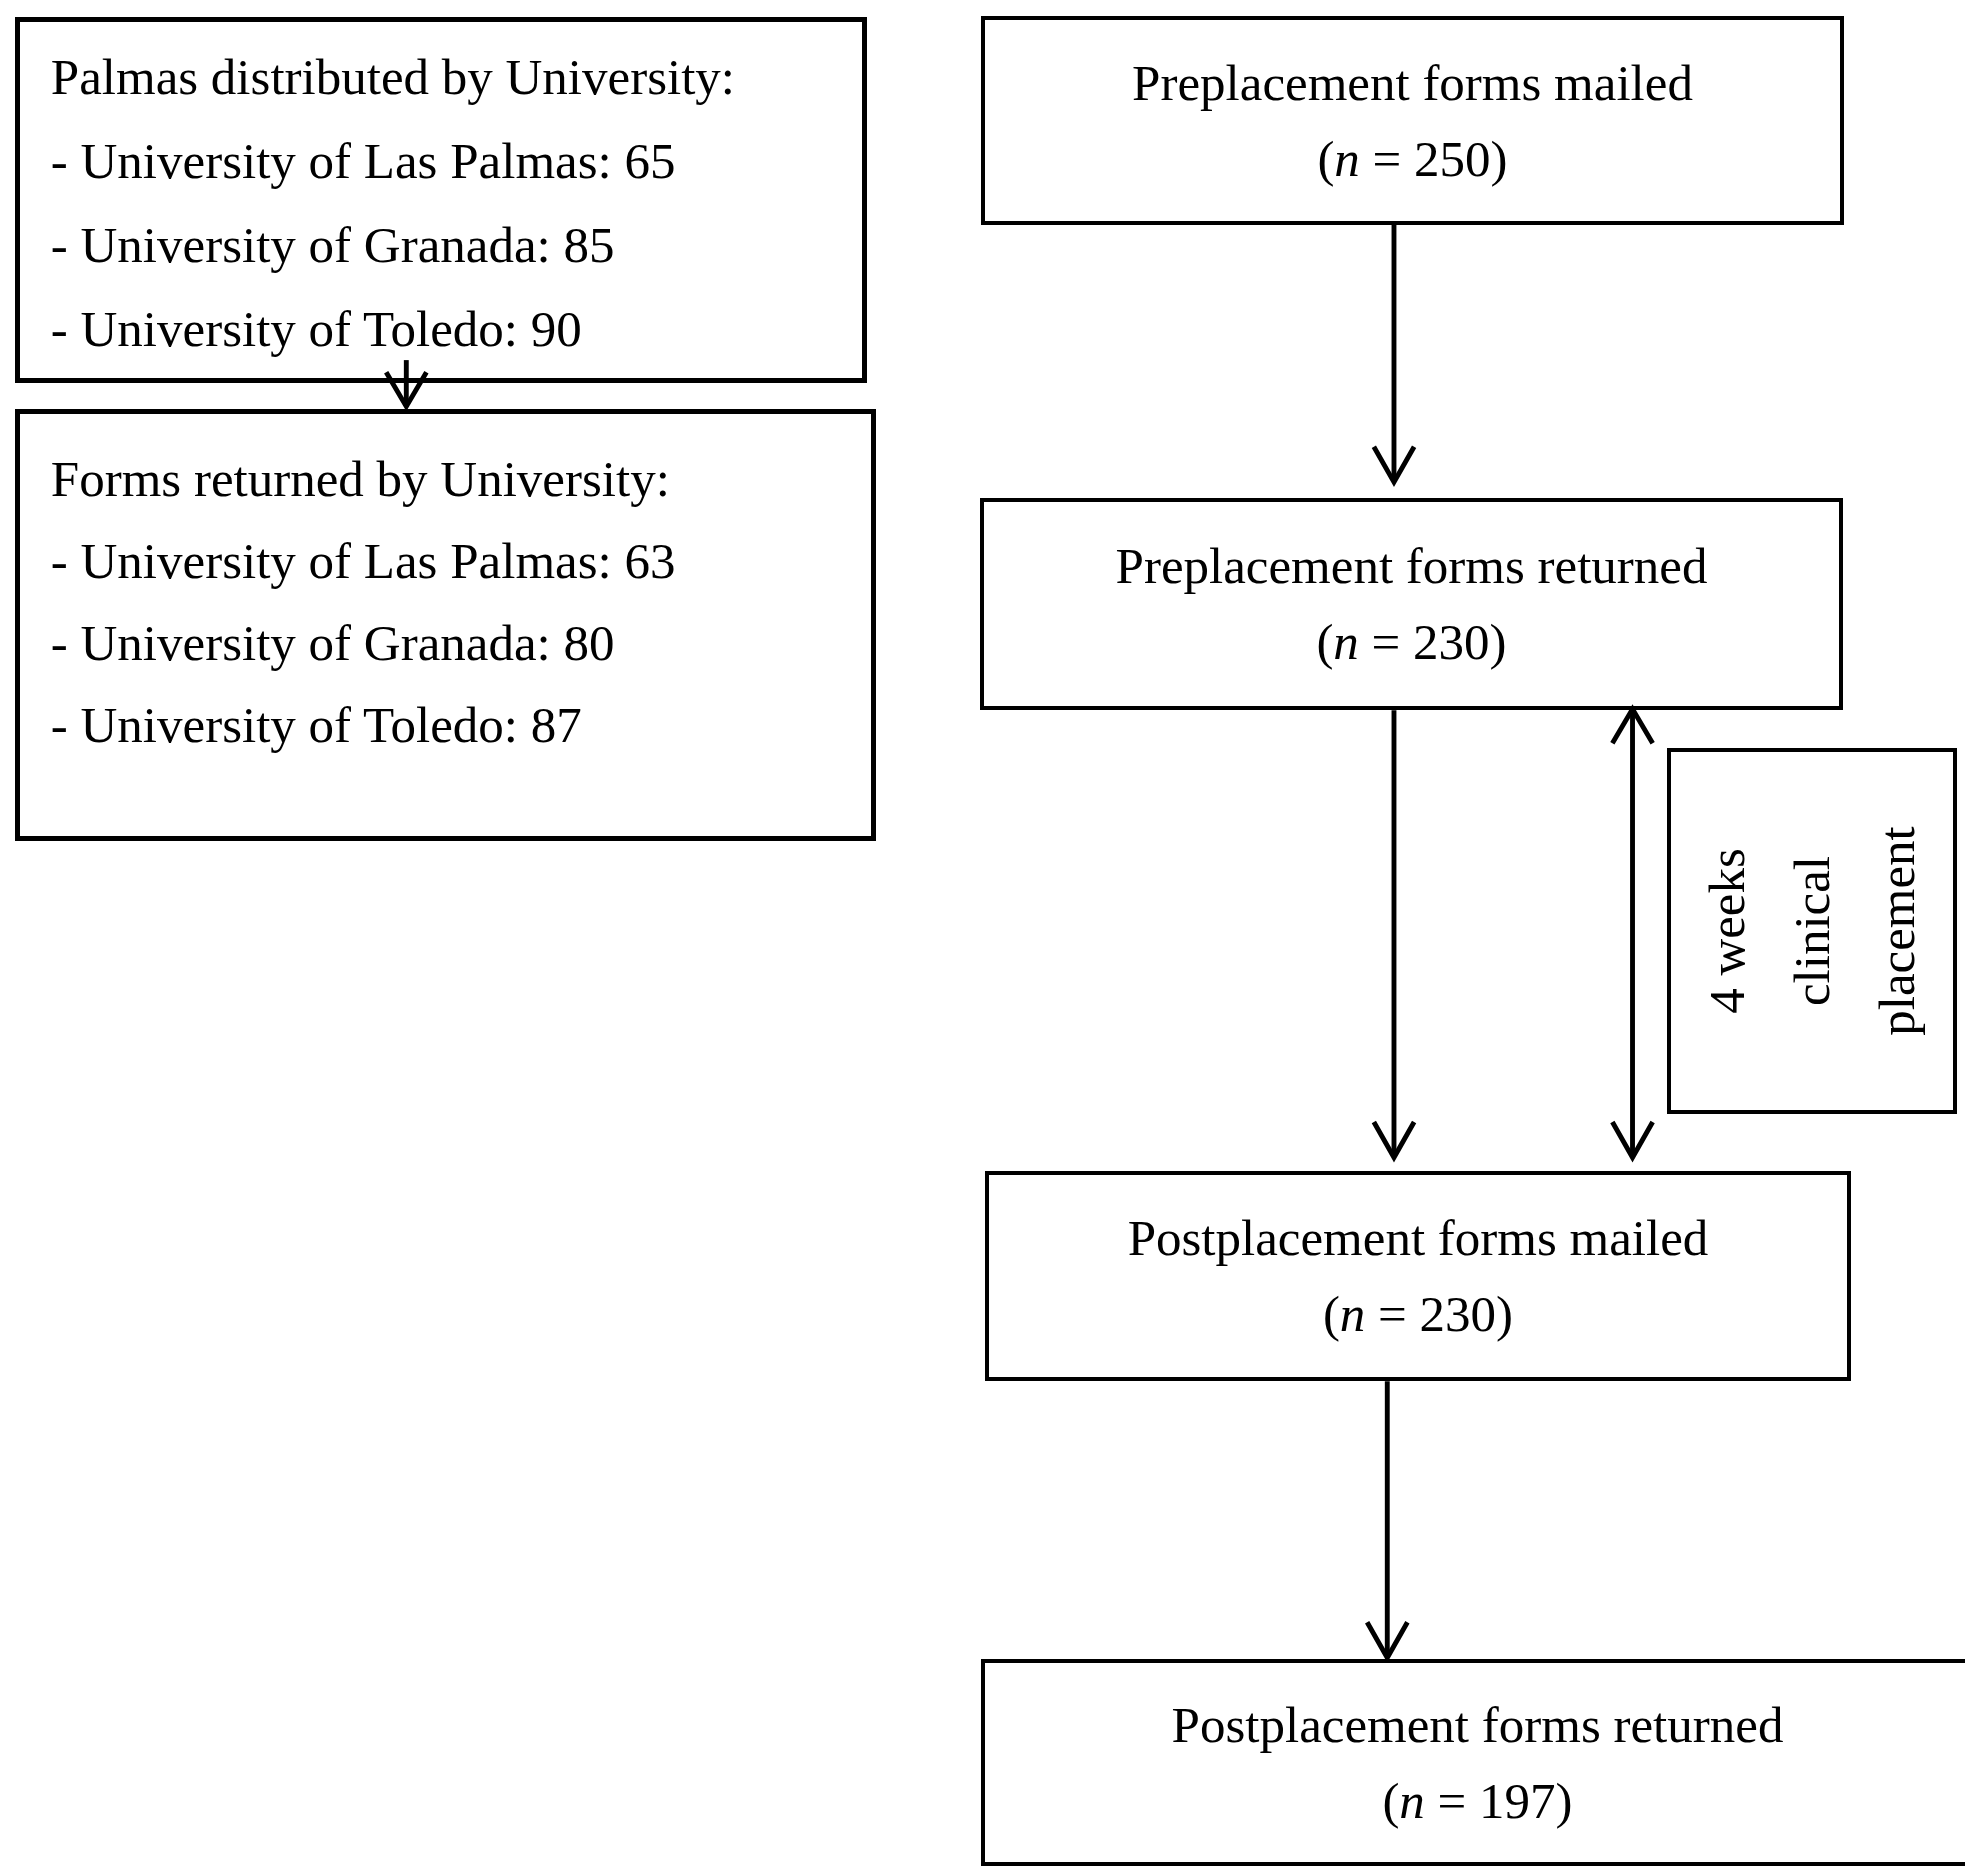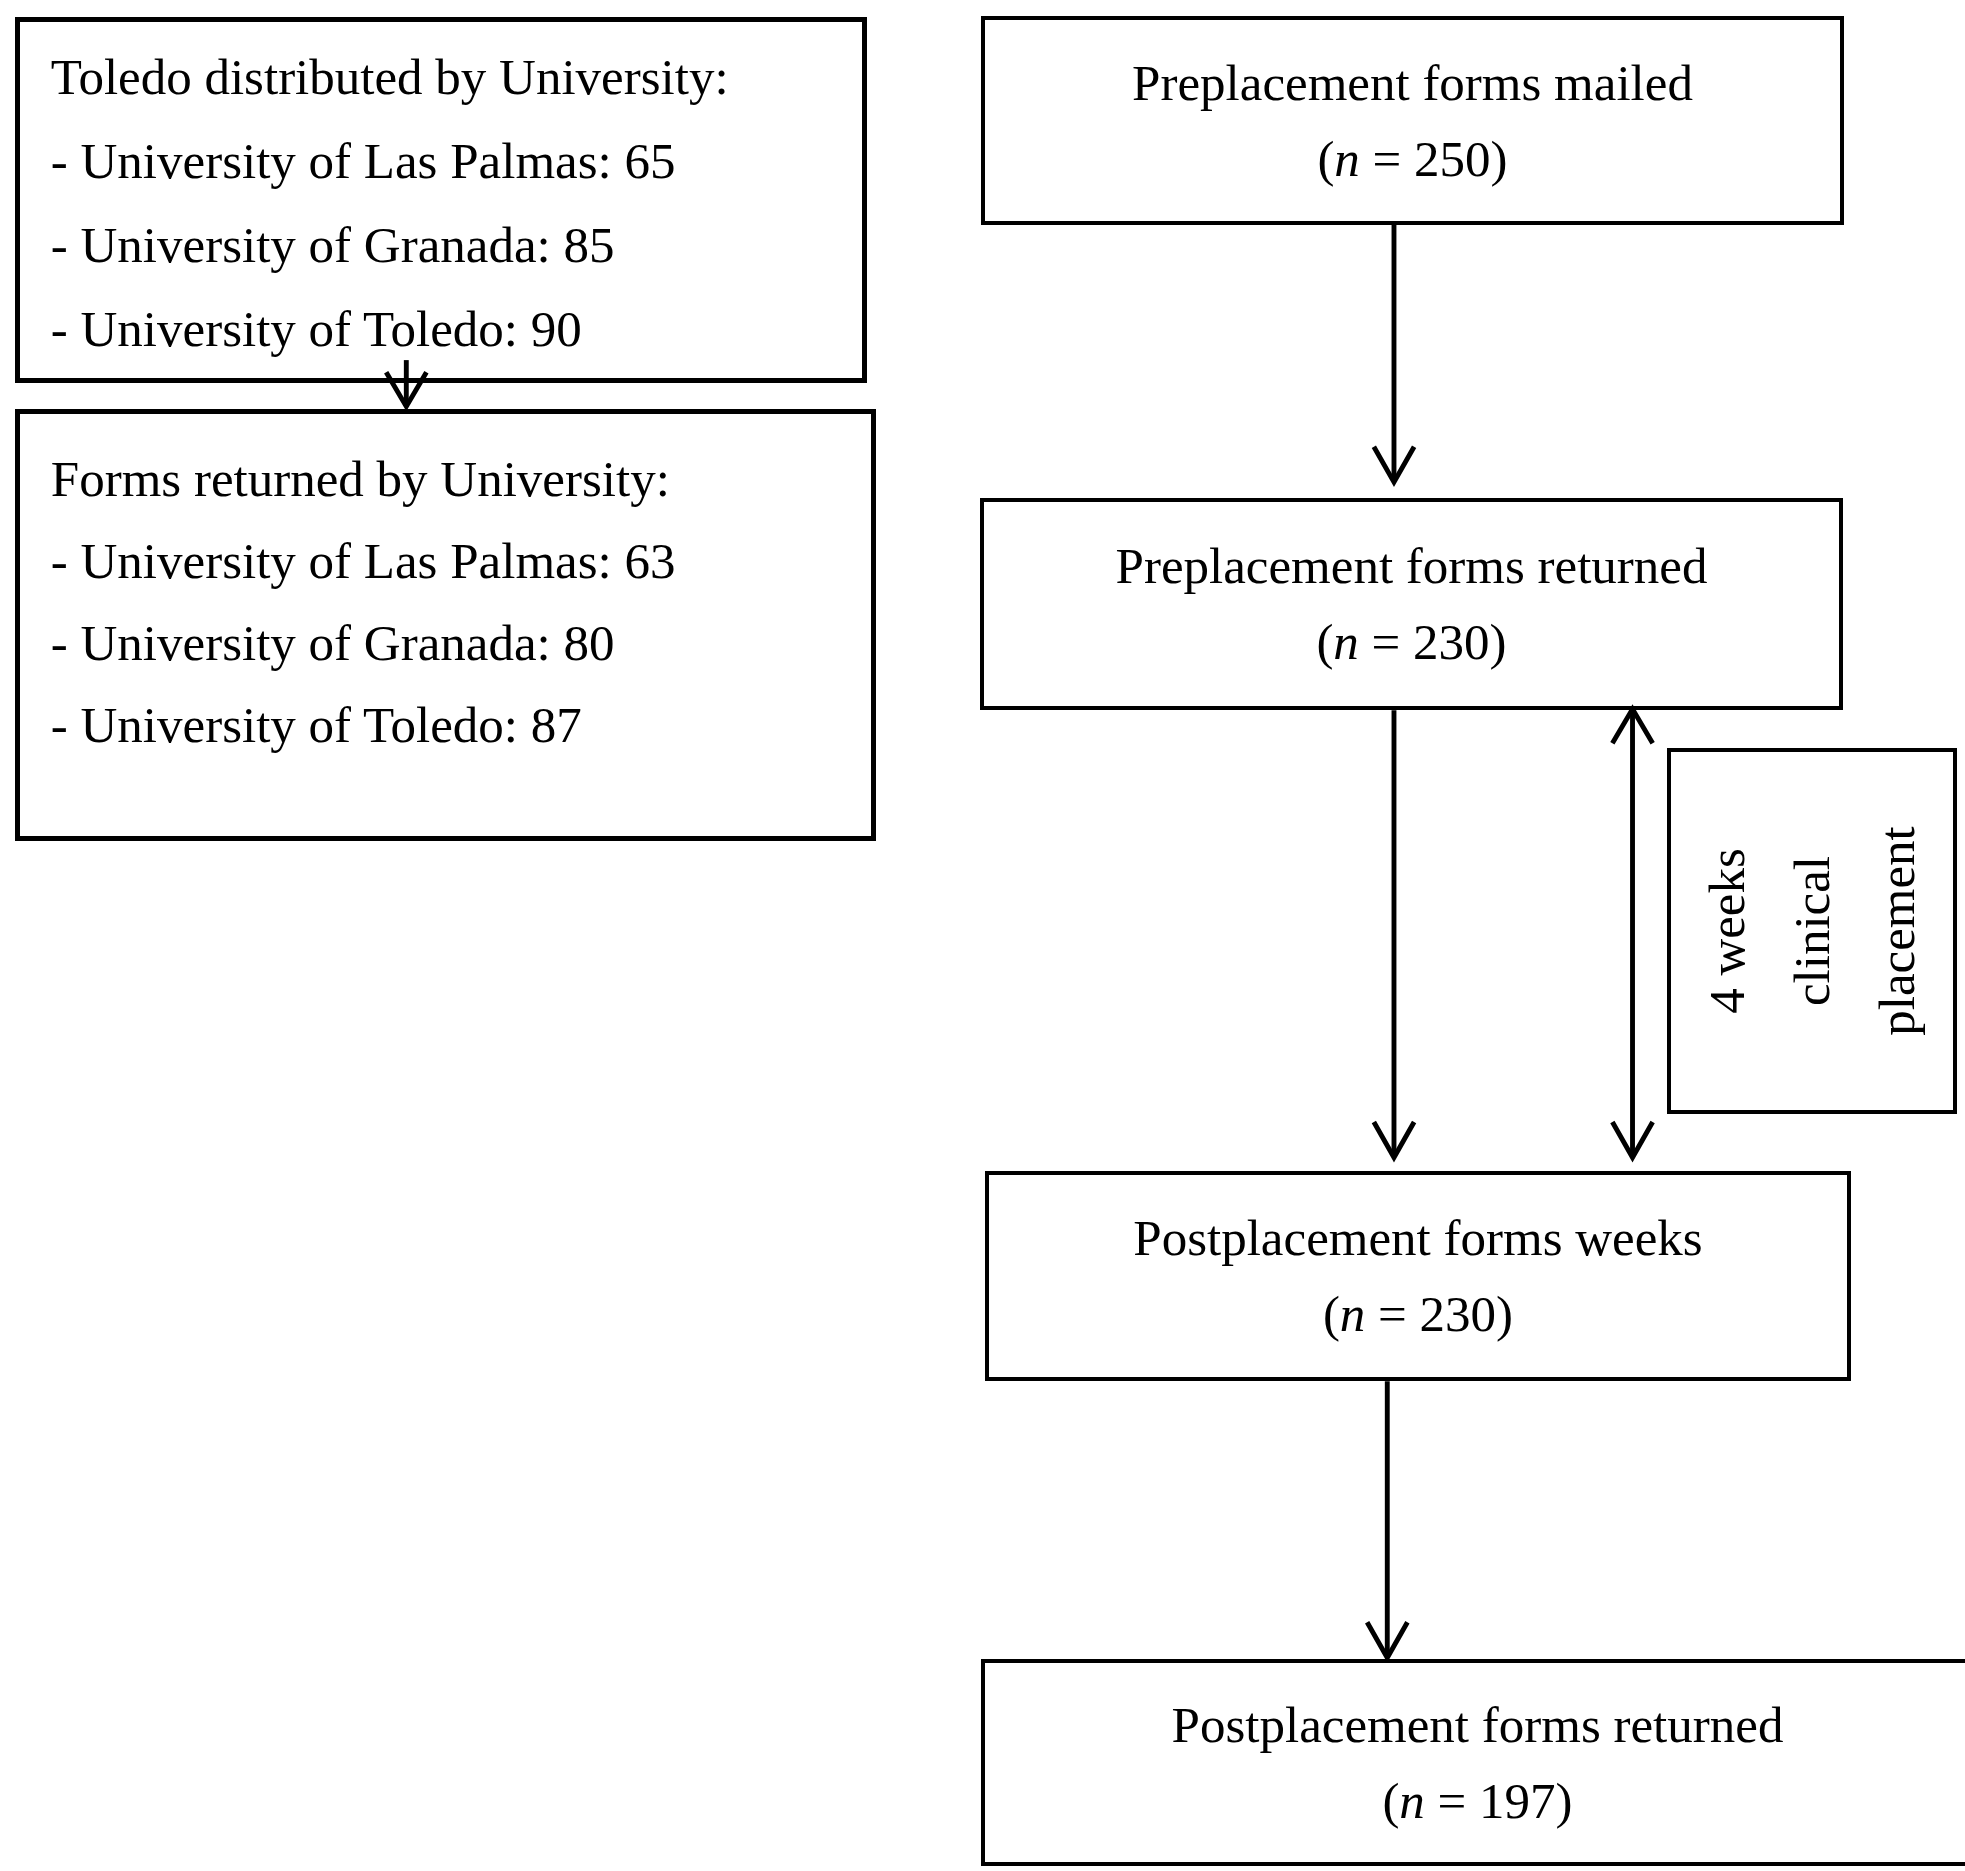--- a/index.html
+++ b/index.html
@@ -67,21 +67,21 @@
     stroke-width: 8;
     fill: none;
   }
 </style>
 </head>
 <body>
 
 <div class="canvas">
 
   <div class="box left-box lb1" style="left:15.3px; top:17px; width:852px; height:366px;">
-    <div class="bline">Toledo distributed by University:</div>
+    <div class="bline">Palmas distributed by University:</div>
     <div class="bline">- University of Las Palmas: 65</div>
     <div class="bline">- University of Granada: 85</div>
     <div class="bline">- University of Toledo: 90</div>
   </div>
 
   <div class="box left-box lb2" style="left:15.3px; top:409px; width:861px; height:432px;">
     <div class="bline">Forms returned by University:</div>
     <div class="bline">- University of Las Palmas: 63</div>
     <div class="bline">- University of Granada: 80</div>
     <div class="bline">- University of Toledo: 87</div>
@@ -99,21 +99,21 @@
 
   <div class="rot-box" style="left:1667px; top:748px; width:290px; height:366px;">
     <div class="rot-inner">
       <div>4 weeks</div>
       <div>clinical</div>
       <div>placement</div>
     </div>
   </div>
 
   <div class="box right-box" style="left:985px; top:1171px; width:866px; height:210px;">
-    <div>Postplacement forms weeks</div>
+    <div>Postplacement forms mailed</div>
     <div class="nline"><span>(</span><i>n</i><span> = 230)</span></div>
   </div>
 
   <div class="box right-box" style="left:981px; top:1659px; width:993px; height:207px;">
     <div>Postplacement forms returned</div>
     <div class="nline"><span>(</span><i>n</i><span> = 197)</span></div>
   </div>
 
   <svg class="arrows" viewBox="0 0 3221 3068">
 

